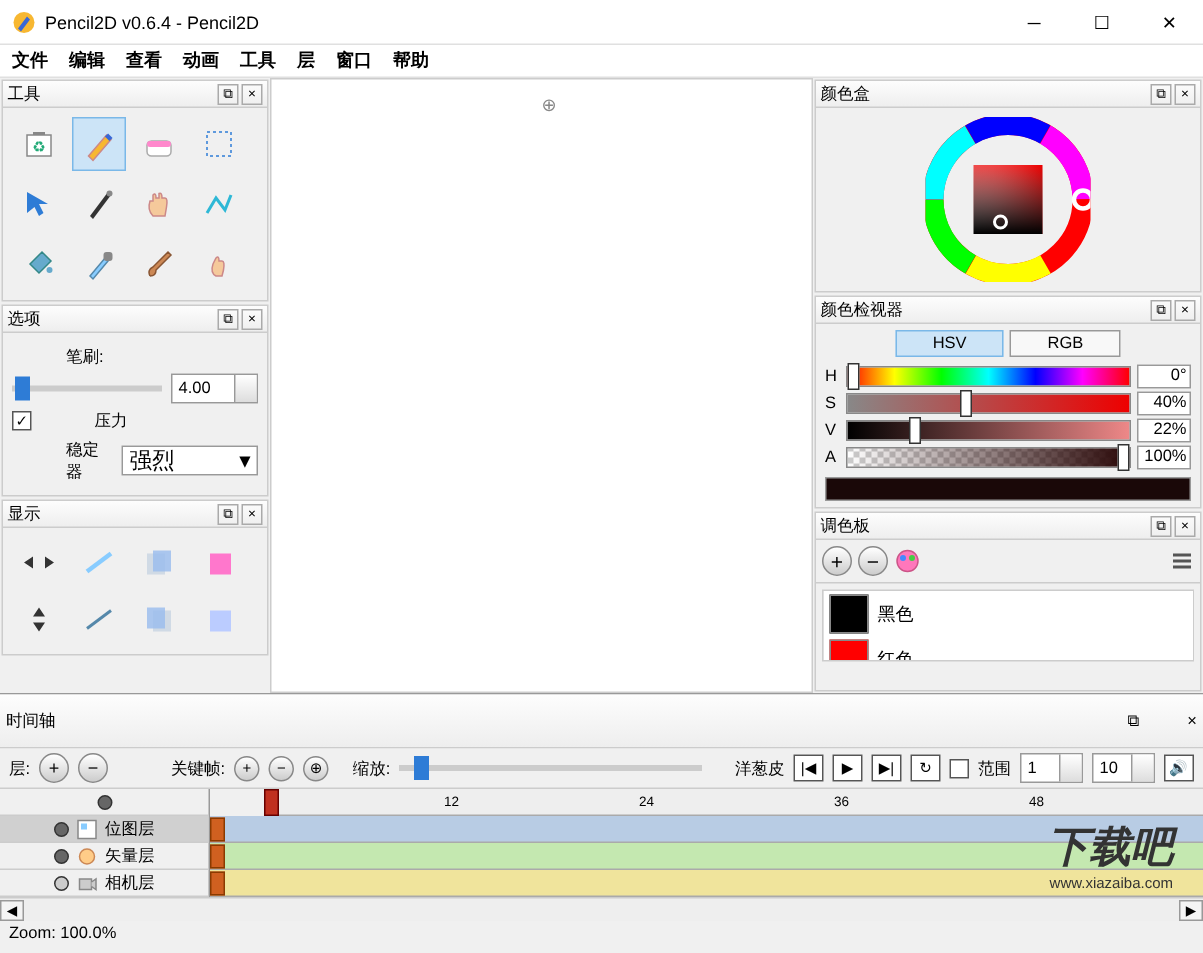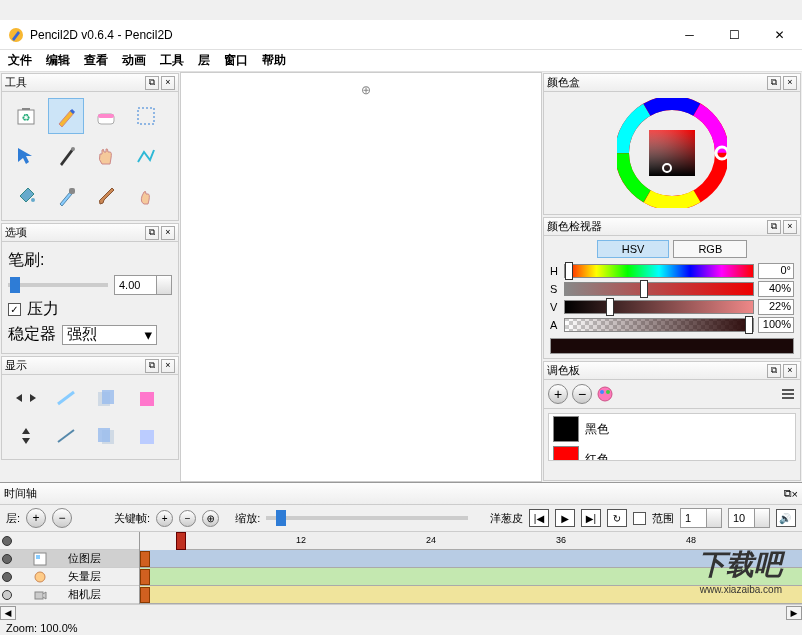--- a/index.html
+++ b/index.html
@@ -1,37 +1,37 @@
 <!DOCTYPE html>
 <html><head>
 <meta charset="utf-8">
 <style>
 * { box-sizing: border-box; margin: 0; padding: 0; font-family: "Microsoft YaHei", sans-serif; }
 body { width: 802px; height: 635px; background: #f0f0f0; font-size: 12px; overflow: hidden; }
-.titlebar { height: 30px; background: #fff; display: flex; align-items: center; padding-left: 8px; border-bottom: 1px solid #e0e0e0; margin-top: 20px; }
+.titlebar { height: 30px; background: #fff; display: flex; align-items: center; padding-left: 8px; border-bottom: 1px solid #e0e0e0; }
 .titlebar .logo { width: 16px; height: 16px; margin-right: 6px; }
 .titlebar .title { flex: 1; }
 .titlebar .winbtn { width: 45px; height: 30px; display: flex; align-items: center; justify-content: center; }
 .menubar { height: 22px; background: #fff; display: flex; align-items: center; padding-left: 8px; gap: 14px; border-bottom: 1px solid #e0e0e0; }
 .menubar span { cursor: default; font-weight: bold; }
 .main { display: flex; height: 410px; }
 .left-col { width: 180px; display: flex; flex-direction: column; }
 .canvas-area { flex: 1; background: #fff; border: 1px solid #ccc; position: relative; }
 .right-col { width: 260px; display: flex; flex-direction: column; }
 .panel { border: 1px solid #ccc; background: #f0f0f0; margin: 1px; }
 .panel-header { height: 18px; background: linear-gradient(#fdfdfd,#eee); border-bottom: 1px solid #ccc; display: flex; align-items: center; padding: 0 3px; font-size: 11px; }
 .panel-header .ph-title { flex: 1; }
 .panel-header .ph-btn { width: 14px; height: 14px; border: 1px solid #aaa; margin-left: 2px; display: flex; align-items: center; justify-content: center; font-size: 9px; line-height: 1; }
 .panel-body { padding: 4px; }
 .tool-grid { display: grid; grid-template-columns: repeat(4, 36px); grid-auto-rows: 36px; gap: 4px; padding: 6px; }
 .tool-btn { border: 1px solid transparent; display: flex; align-items: center; justify-content: center; }
 .tool-btn.active { background: #cce4f7; border: 1px solid #7ab8e8; }
 .display-grid { display: grid; grid-template-columns: repeat(4, 36px); grid-auto-rows: 34px; gap: 4px; padding: 6px; }
 .opt-row { display: flex; align-items: center; gap: 6px; margin: 4px 2px; }
-.opt-row label { font-size: 16px; }
+.opt-row label { font-size: 11px; margin-left: 36px; }
 .slider { flex: 1; height: 4px; background: #ccc; position: relative; }
 .slider .handle { position: absolute; width: 10px; height: 16px; background: #2e7cd6; top: -6px; }
 .spin { width: 58px; height: 20px; border: 1px solid #999; background: #fff; display: flex; align-items: center; padding: 0 16px 0 4px; font-size: 11px; position: relative; }
 .spin::after { content: ""; position: absolute; right: 0; top: 0; width: 14px; height: 100%; border-left: 1px solid #999; background: linear-gradient(#fff,#ddd); }
 .combo { width: 95px; height: 20px; border: 1px solid #999; background: #fff; display: flex; align-items: center; padding: 0 4px; font-size: 15px; position: relative; }
 .combo::after { content: "▾"; position: absolute; right: 4px; }
 .checkbox { width: 13px; height: 13px; border: 1px solid #555; background: #fff; display: inline-flex; align-items: center; justify-content: center; font-size: 10px; }
 .color-wheel { display: flex; justify-content: center; padding: 6px; }
 .mode-btns { display: flex; gap: 4px; padding: 4px; justify-content: center; }
 .mode-btn { border: 1px solid #999; padding: 2px 24px; font-size: 11px; background: #f8f8f8; }
@@ -41,29 +41,29 @@
 .slider-row .track { flex: 1; height: 14px; position: relative; border: 1px solid #888; }
 .slider-row .handle { position: absolute; width: 8px; height: 18px; background: #fff; border: 1px solid #333; top: -3px; }
 .slider-row .val { width: 36px; height: 16px; border: 1px solid #999; background: #fff; text-align: right; padding-right: 2px; }
 .preview-bar { margin: 4px 6px; height: 16px; background: #1a0808; border: 1px solid #999; }
 .palette-toolbar { display: flex; align-items: center; gap: 4px; padding: 4px; border-bottom: 1px solid #ccc; }
 .pal-btn { width: 20px; height: 20px; border-radius: 10px; border: 1px solid #888; display: flex; align-items: center; justify-content: center; font-size: 14px; background: linear-gradient(#fff,#ccc); }
 .swatch-list { background: #fff; border: 1px solid #ccc; margin: 4px; height: 48px; overflow: auto; }
 .swatch-item { display: flex; align-items: center; height: 30px; padding: 2px 4px; gap: 6px; }
 .swatch { width: 26px; height: 26px; border: 1px solid #888; }
 .timeline { border-top: 1px solid #999; }
-.tl-header { height: 22px; background: linear-gradient(#fdfdfd,#eee); border-bottom: 1px solid #ccc; display: flex; align-items: center; padding: 0 4px; font-size: 11px; }
+.tl-header { height: 36px; background: linear-gradient(#fdfdfd,#eee); border-bottom: 1px solid #ccc; display: flex; align-items: center; padding: 0 4px; font-size: 11px; gap: 32px; }
 .tl-header .ph-title { flex: 1; }
 .tl-toolbar { display: flex; align-items: center; gap: 6px; padding: 3px 6px; background: #f0f0f0; border-bottom: 1px solid #ccc; font-size: 11px; flex-wrap: nowrap; }
 .tl-btn { width: 20px; height: 20px; border-radius: 10px; border: 1px solid #888; display: flex; align-items: center; justify-content: center; background: linear-gradient(#fff,#ccc); font-size: 12px; }
 .tl-btn.small { width: 17px; height: 17px; font-size: 10px; }
 .tl-play { width: 20px; height: 18px; border: 1px solid #555; background: #fff; display: flex; align-items: center; justify-content: center; font-size: 10px; }
 .tl-body { display: flex; }
 .tl-layers { width: 140px; border-right: 1px solid #999; }
-.tl-layer-row { height: 18px; display: flex; align-items: center; border-bottom: 1px solid #ccc; padding: 0 2px; font-size: 11px; gap: 21px; }
+.tl-layer-row { height: 18px; display: flex; align-items: center; border-bottom: 1px solid #ccc; padding: 0 2px; font-size: 11px; gap: 5px; justify-content: center; }
 .tl-layer-row.selected { background: #d0d0d0; }
 .vis-dot { width: 10px; height: 10px; border-radius: 5px; background: #666; border: 1px solid #333; }
 .tl-tracks { flex: 1; }
 .tl-ruler { height: 18px; background: #eee; border-bottom: 1px solid #aaa; display: flex; align-items: flex-end; font-size: 9px; position: relative; margin-left: 36px; }
 .tl-ruler .ticklbl { position: absolute; bottom: 4px; }
 .tl-track { height: 18px; border-bottom: 1px solid #aaa; position: relative; }
 .tl-track.blue { background: #b8cce4; }
 .tl-track.green { background: #c4e8b0; }
 .tl-track.yellow { background: #f0e49c; }
 .tl-track .key { position: absolute; width: 10px; height: 16px; top: 1px; left: 0; border: 1px solid #8a3a00; background: #d06020; }

